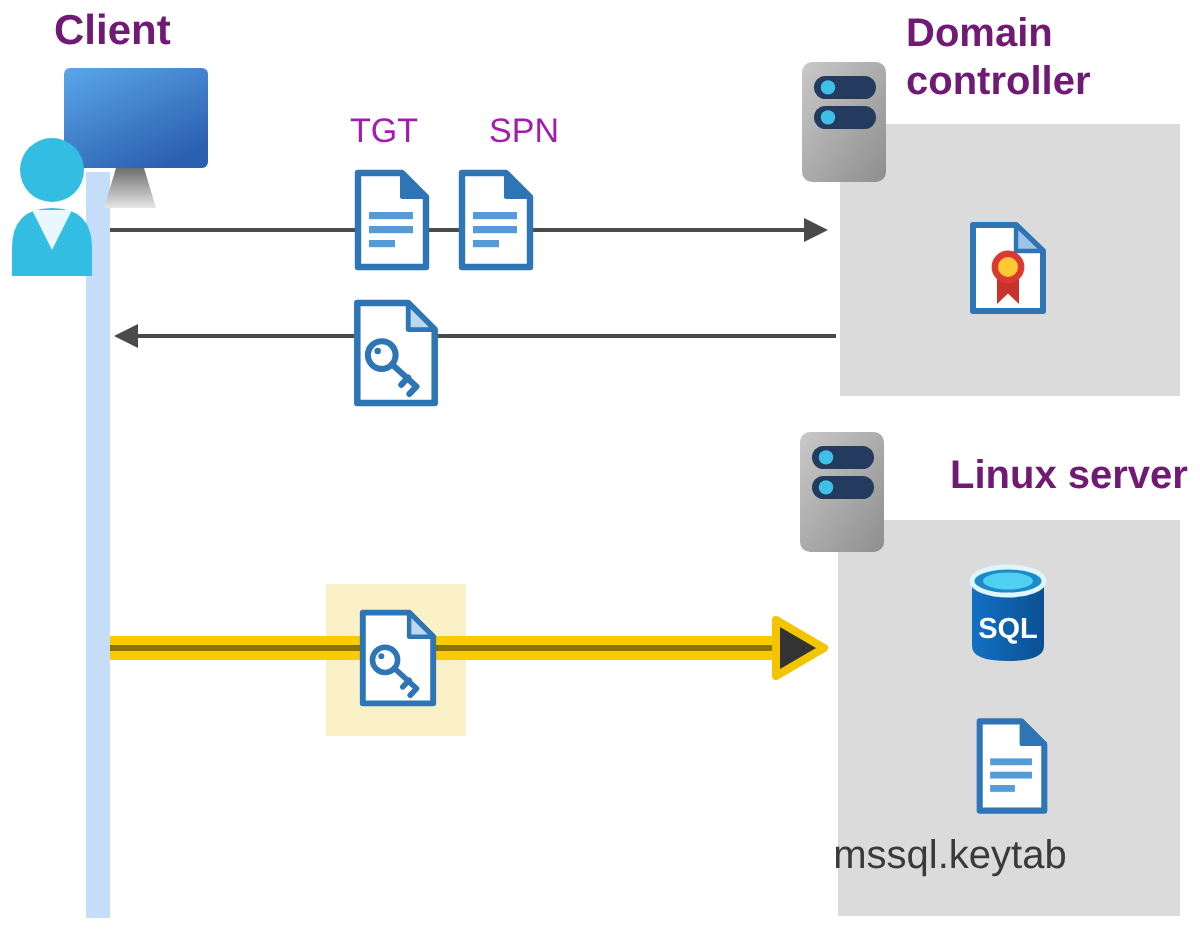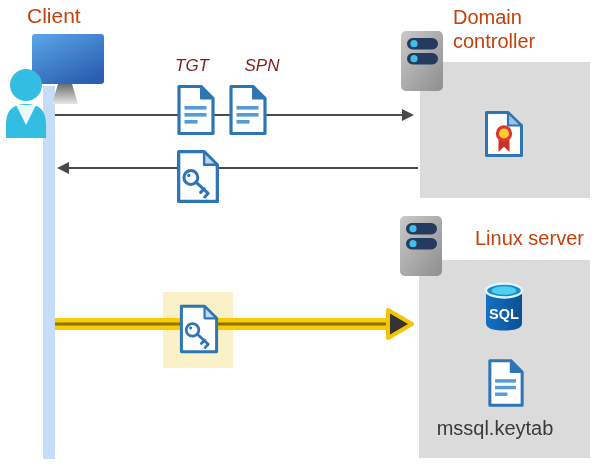--- a/index.html
+++ b/index.html
@@ -2,22 +2,22 @@
 <html><head>
 <meta charset="utf-8">
 <style>
   html,body{margin:0;padding:0;background:#fff;}
   #canvas{
     position:relative;width:600px;height:468px;background:#ffffff;overflow:hidden;
     font-family:"Liberation Sans",sans-serif;
   }
   .abs{position:absolute;}
   
-  .title{font-weight:normal;font-size:20px;line-height:1.2;color:#c2410c;}
-  .small-label{font-size:17px;color:#7f1d1d;text-align:center;font-style:italic;}
+  .title{font-weight:bold;font-size:20px;line-height:1.2;color:#701a75;}
+  .small-label{font-size:17px;color:#a21caf;text-align:center;}
   .file-label{font-size:20px;color:#3a3a3a;text-align:center;}
   
   #lifeline{left:43px;top:86px;width:12px;height:373px;background:#C5DDF8;}
   
   .panel{background:#DBDBDB;}
   #dc-panel{left:420px;top:62px;width:170px;height:136px;}
   #linux-panel{left:419px;top:260px;width:171px;height:198px;}
   
   .arrow-line{background:#4A4A4A;height:2px;}
   #arrow-request-line{left:55px;top:114px;width:349px;}
@@ -27,21 +27,21 @@
   #arrow-response-head{left:57px;top:162px;width:0;height:0;
     border-top:6px solid transparent;border-bottom:6px solid transparent;border-right:12px solid #4A4A4A;}
   
   #highlight-box{left:163px;top:292px;width:70px;height:76px;background:#FAF1C9;}
   
   #client-label{left:27px;top:3px;font-size:21px;}
   #tgt-label{left:166px;top:56px;width:52px;}
   #spn-label{left:236px;top:56px;width:52px;}
   #dc-title{left:453px;top:5px;width:150px;}
   #linux-title{left:475px;top:226px;width:140px;}
-  #keytab-label{left:419px;top:417px;width:152px;}
+  #keytab-label{left:399px;top:417px;width:152px;}
 </style>
 </head>
 <body>
 
 <div id="canvas">
 
   <svg width="0" height="0" style="position:absolute" aria-hidden="true">
     <defs>
       <linearGradient id="gradServer" x1="0" y1="0" x2="1" y2="1">
         <stop offset="0" stop-color="#C9C9C9"></stop>

